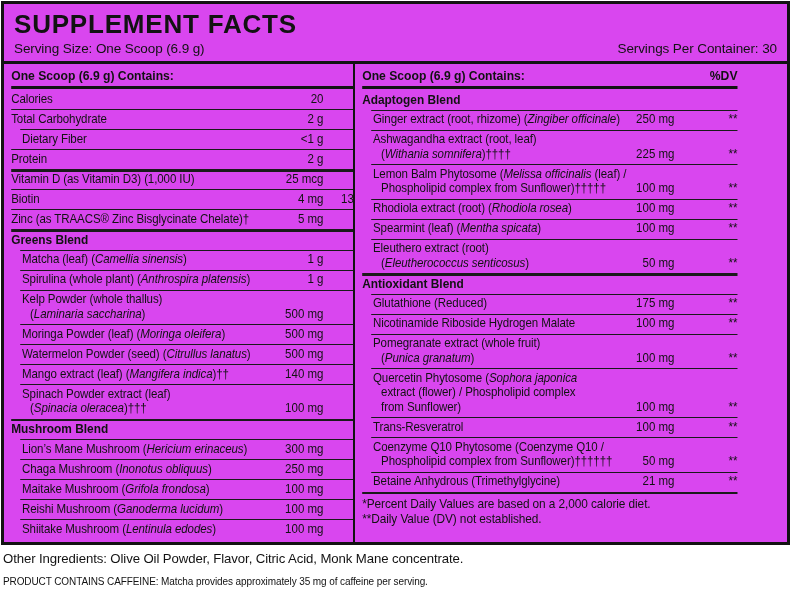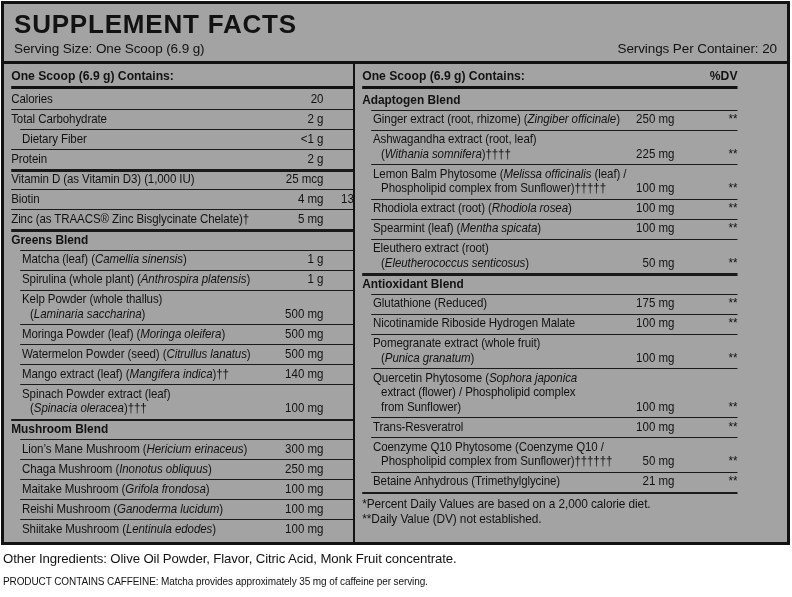--- a/index.html
+++ b/index.html
@@ -1,20 +1,20 @@
 <!DOCTYPE html>
 <html><head>
 <meta charset="utf-8">
 <style>
   * { margin:0; padding:0; box-sizing:border-box; }
   html,body { width:792px; height:597px; background:#ffffff; color:#121212;
     font-family:"Liberation Sans","DejaVu Sans",sans-serif; overflow:hidden; position:relative; }
 
   .panel { position:absolute; left:1px; top:1px; width:789px; height:544px;
-    border:3px solid #121212; background:#a3a3a3; display:flex; flex-direction:column; }
+    border:3px solid #121212; background:#d946ef; display:flex; flex-direction:column; }
 
   .head { padding:7px 10px 0 10px; flex:0 0 auto; }
   .title { font-size:26px; font-weight:bold; letter-spacing:0.8px; line-height:27px; }
   .serving-row { display:flex; justify-content:space-between; font-size:13.5px;
     letter-spacing:-0.1px; padding:3px 0 5px 0;gap:12px; }
 
   .cols { flex:1 1 auto; display:flex; border-top:3px solid #121212; overflow:hidden; }
   .col { width:349px; flex:0 0 auto; overflow:hidden; }
   .col.right { flex:1 1 auto; width:auto; border-left:2.5px solid #121212; }
   .col-inner { width:434px; transform:scaleX(0.9); transform-origin:0 0; padding:0 9px 0 8px; }
@@ -48,21 +48,21 @@
   .footer-line2 { position:absolute; left:3px; top:576px; font-size:10px; letter-spacing:-0.1px; white-space:nowrap; }
 </style>
 </head>
 <body style="color: rgb(18, 18, 18); background: rgb(255, 255, 255);">
 
 <div class="panel">
   <div class="head">
     <div class="title">SUPPLEMENT FACTS</div>
     <div class="serving-row">
       <span>Serving Size: One Scoop (6.9 g)</span>
-      <span>Servings Per Container: 20</span>
+      <span>Servings Per Container: 30</span>
     </div>
   </div>
   <div class="cols">
     <div class="col left">
       <div class="col-inner">
         <div class="col-header">
           <span>One Scoop (6.9 g) Contains:</span>
           <span>%DV</span>
         </div>
         <div>
@@ -324,14 +324,14 @@
             <div class="footnotes">
               <div class="fn-line">*Percent Daily Values are based on a 2,000 calorie diet.</div>
               <div class="fn-line">**Daily Value (DV) not established.</div>
             </div>
           </div>
       </div>
     </div>
   </div>
 </div>
 
-<div class="footer-line1">Other Ingredients: Olive Oil Powder, Flavor, Citric Acid, Monk Fruit concentrate.</div>
+<div class="footer-line1">Other Ingredients: Olive Oil Powder, Flavor, Citric Acid, Monk Mane concentrate.</div>
 <div class="footer-line2">PRODUCT CONTAINS CAFFEINE: Matcha provides approximately 35 mg of caffeine per serving.</div>
 
 </body></html>

